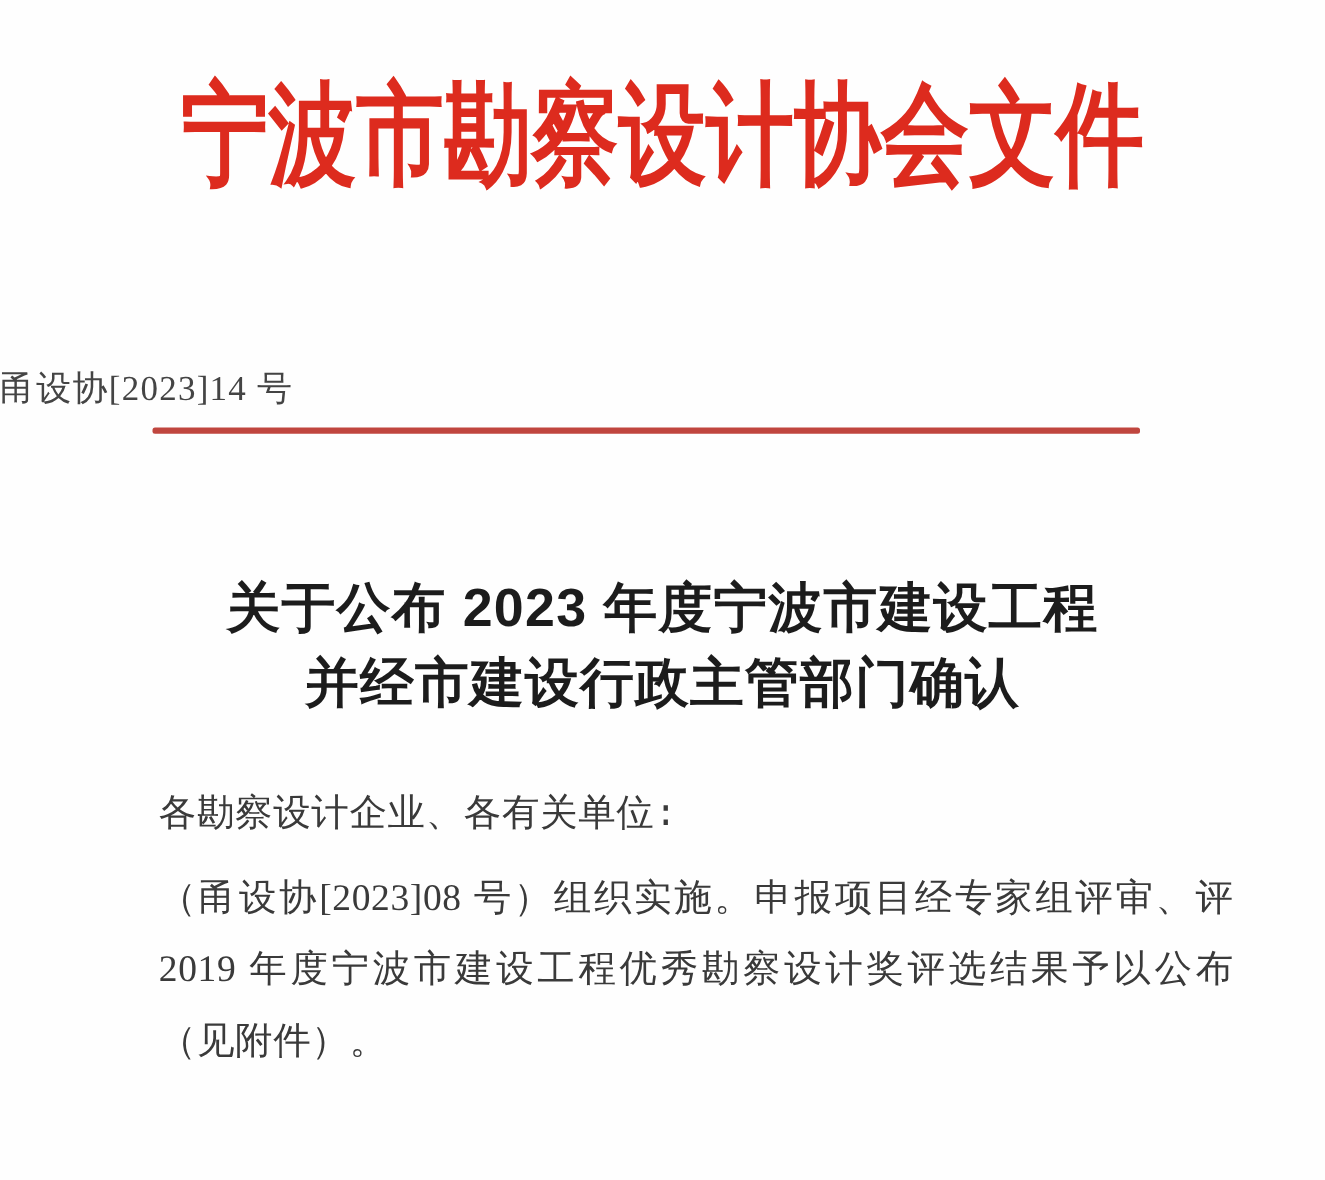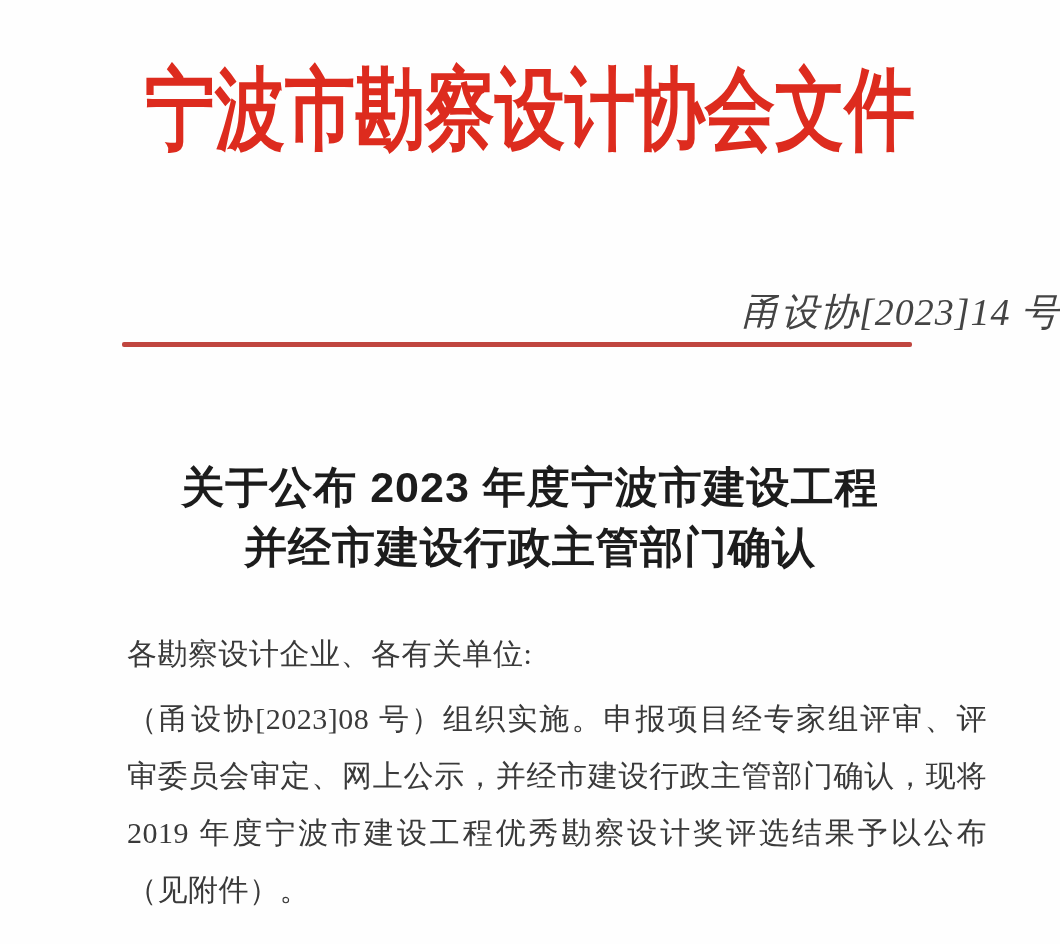--- a/index.html
+++ b/index.html
@@ -32,26 +32,25 @@
     color:var(--header-red);
     letter-spacing:0px;
     transform:scaleY(1.28);
     transform-origin:center top;
     white-space:nowrap;
     font-family:"Liberation Serif","DejaVu Serif",serif;
   }
   
   .doc-number{
     margin-top:142px;
-    text-align:right;
-    font-size:38px;
+    text-align:left;
+    font-size:28px;
     line-height:40px;
     color:var(--docnum-text);
     letter-spacing:1px;
-    font-style:italic;
   }
   
   .red-rule{
     margin-top:10px;
     margin-left:122px;
     width:790px;
     height:5px;
     background:var(--rule-red);
     border-radius:2px;
   }
@@ -72,20 +71,21 @@
     margin-left:127px;
     width:860px;
     font-size:30px;
     line-height:57px;
     color:var(--body-text);
     letter-spacing:0.5px;
   }
   .salutation{
     margin-bottom:8px;
     text-align:left;
+    font-family:Liberation Mono, monospace;
   }
   .body-line{
     white-space:normal;
   }
   .just{
     text-align:justify;
     text-align-last:justify;
     text-justify:inter-character;
   }
   .indent{
@@ -104,18 +104,17 @@
   <div class="red-rule"></div>
 
   <div class="notice-title">
     <div>关于公布 2023 年度宁波市建设工程</div>
     <div>并经市建设行政主管部门确认</div>
   </div>
 
   <div class="body-block">
     <div class="salutation">各勘察设计企业、各有关单位:</div>
     <div class="body-line just">（甬设协[2023]08 号）组织实施。申报项目经专家组评审、评</div>
-    <div class="body-line just">审委员会审定、网上公示，并经市建设行政主管部门确认，现将</div>
     <div class="body-line just">2019 年度宁波市建设工程优秀勘察设计奖评选结果予以公布</div>
     <div class="body-line">（见附件）。</div>
   </div>
 
 </div>
 
 </body></html>

